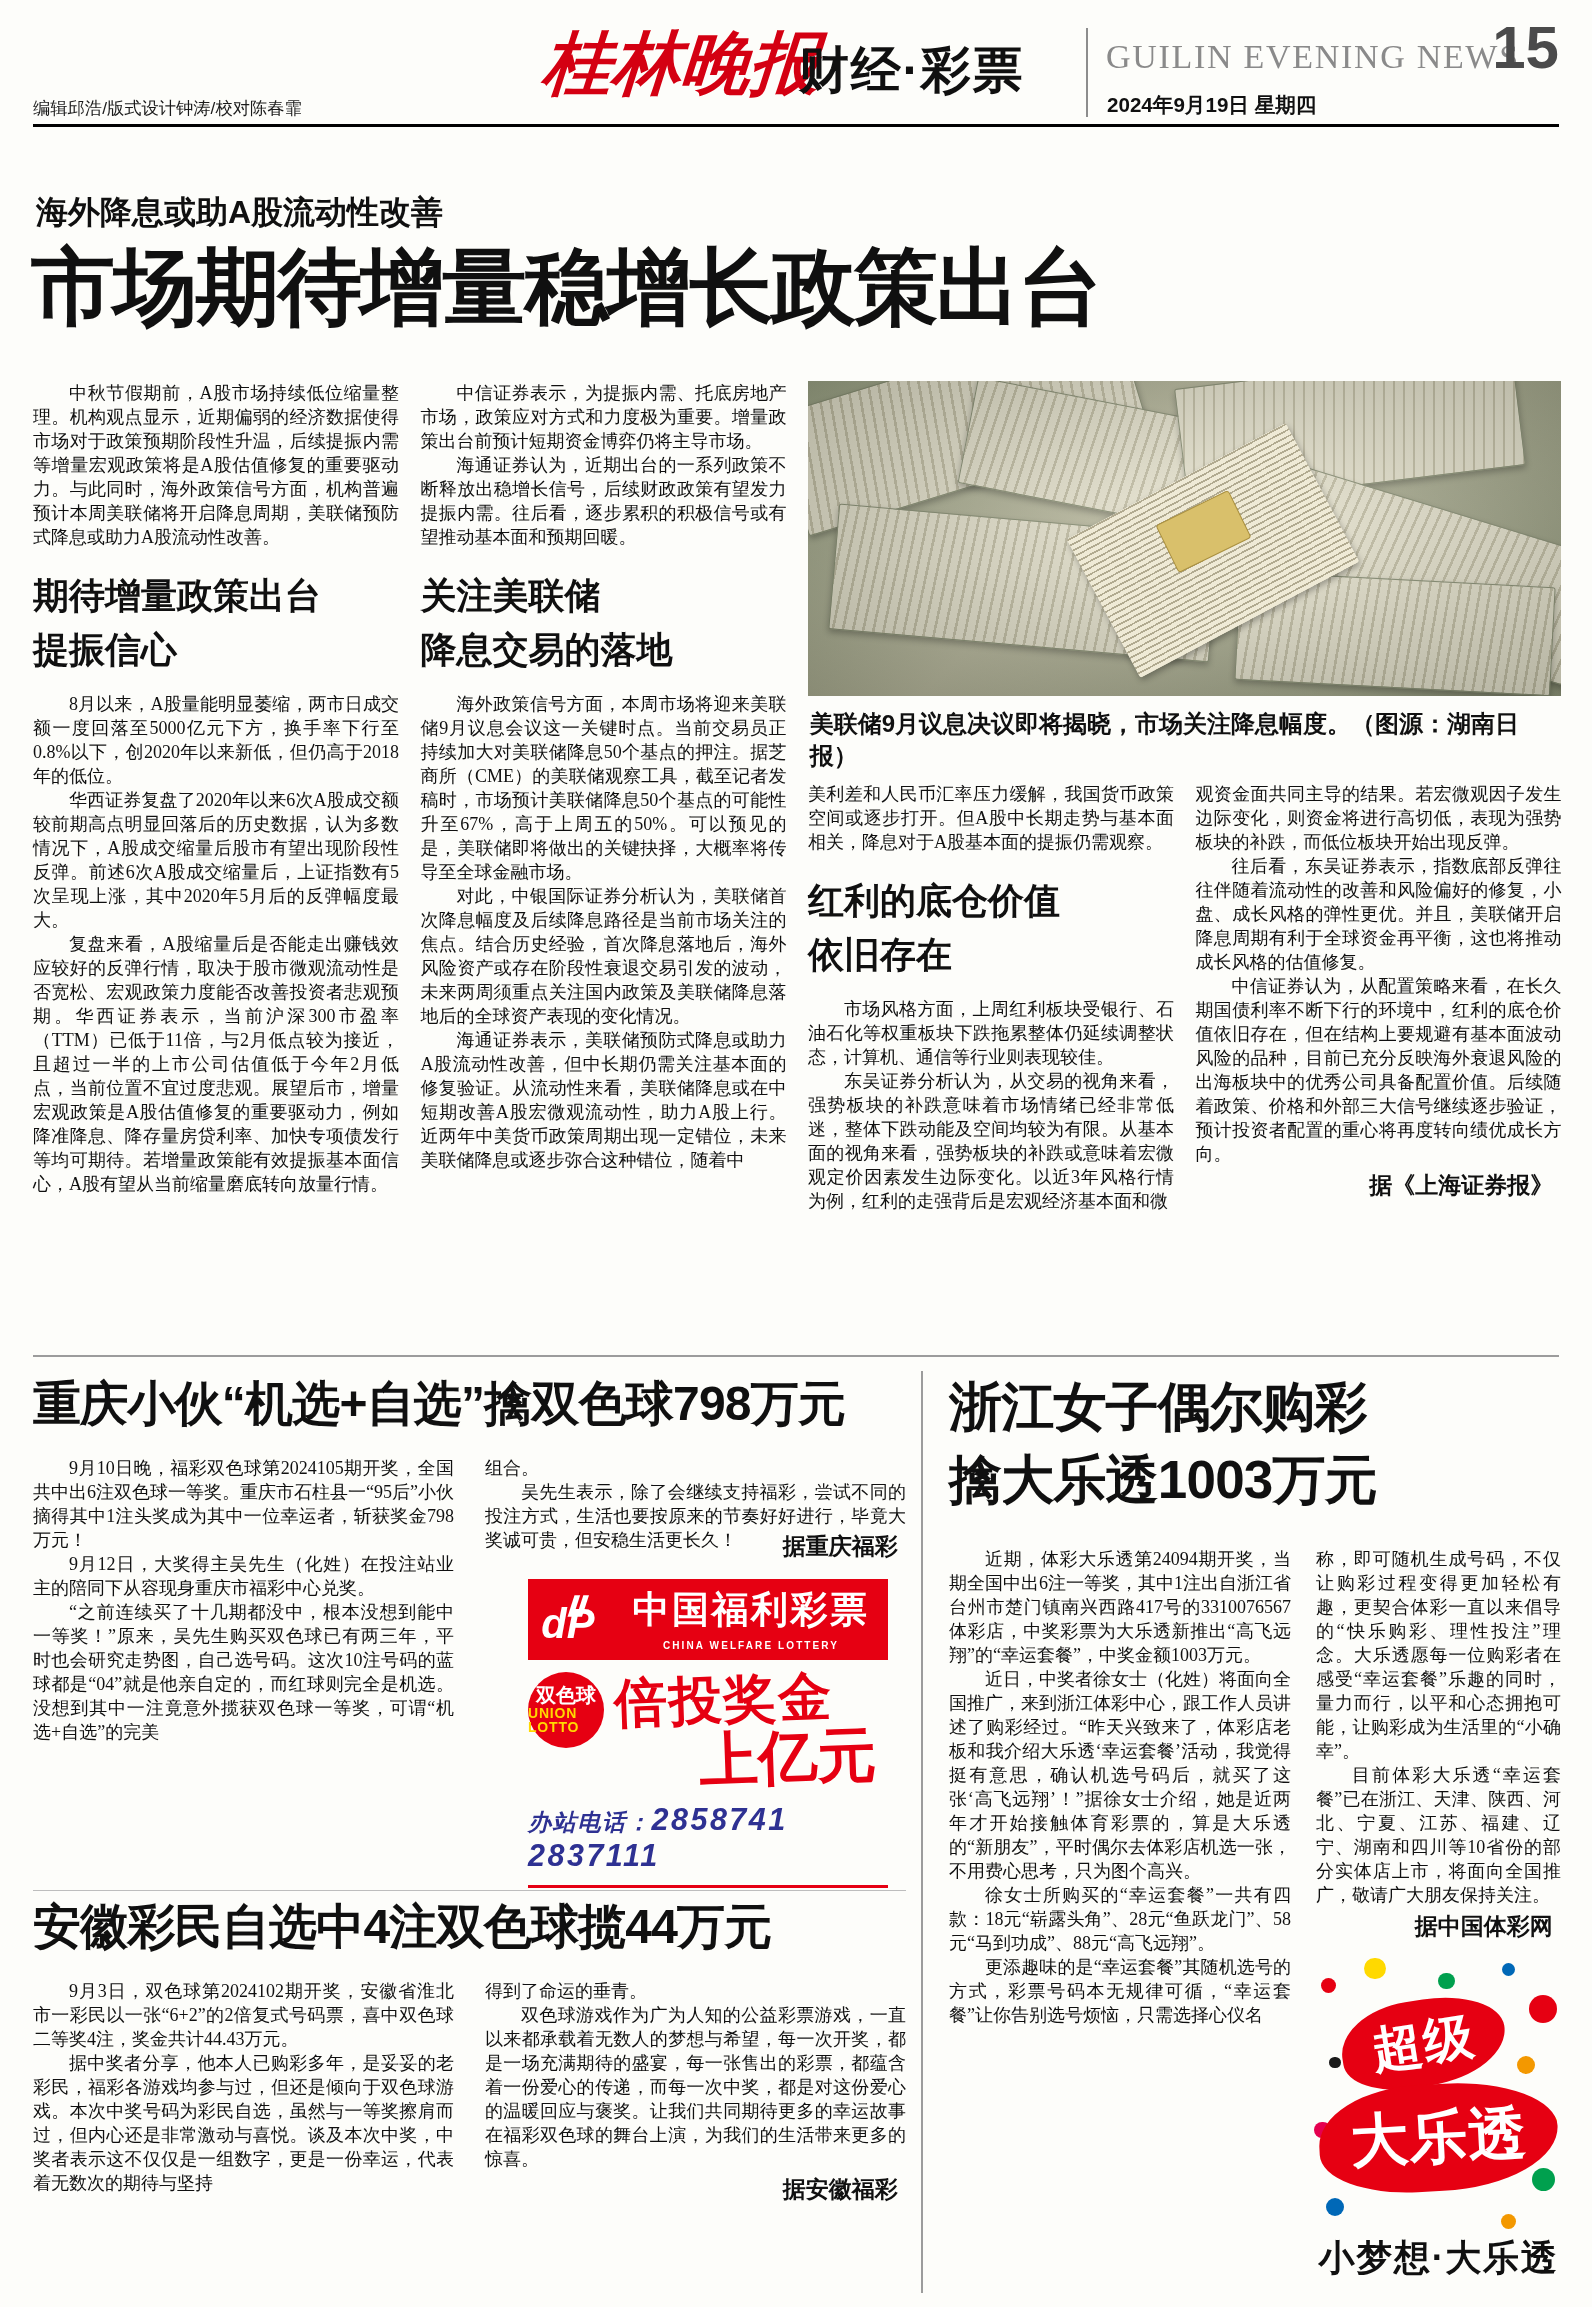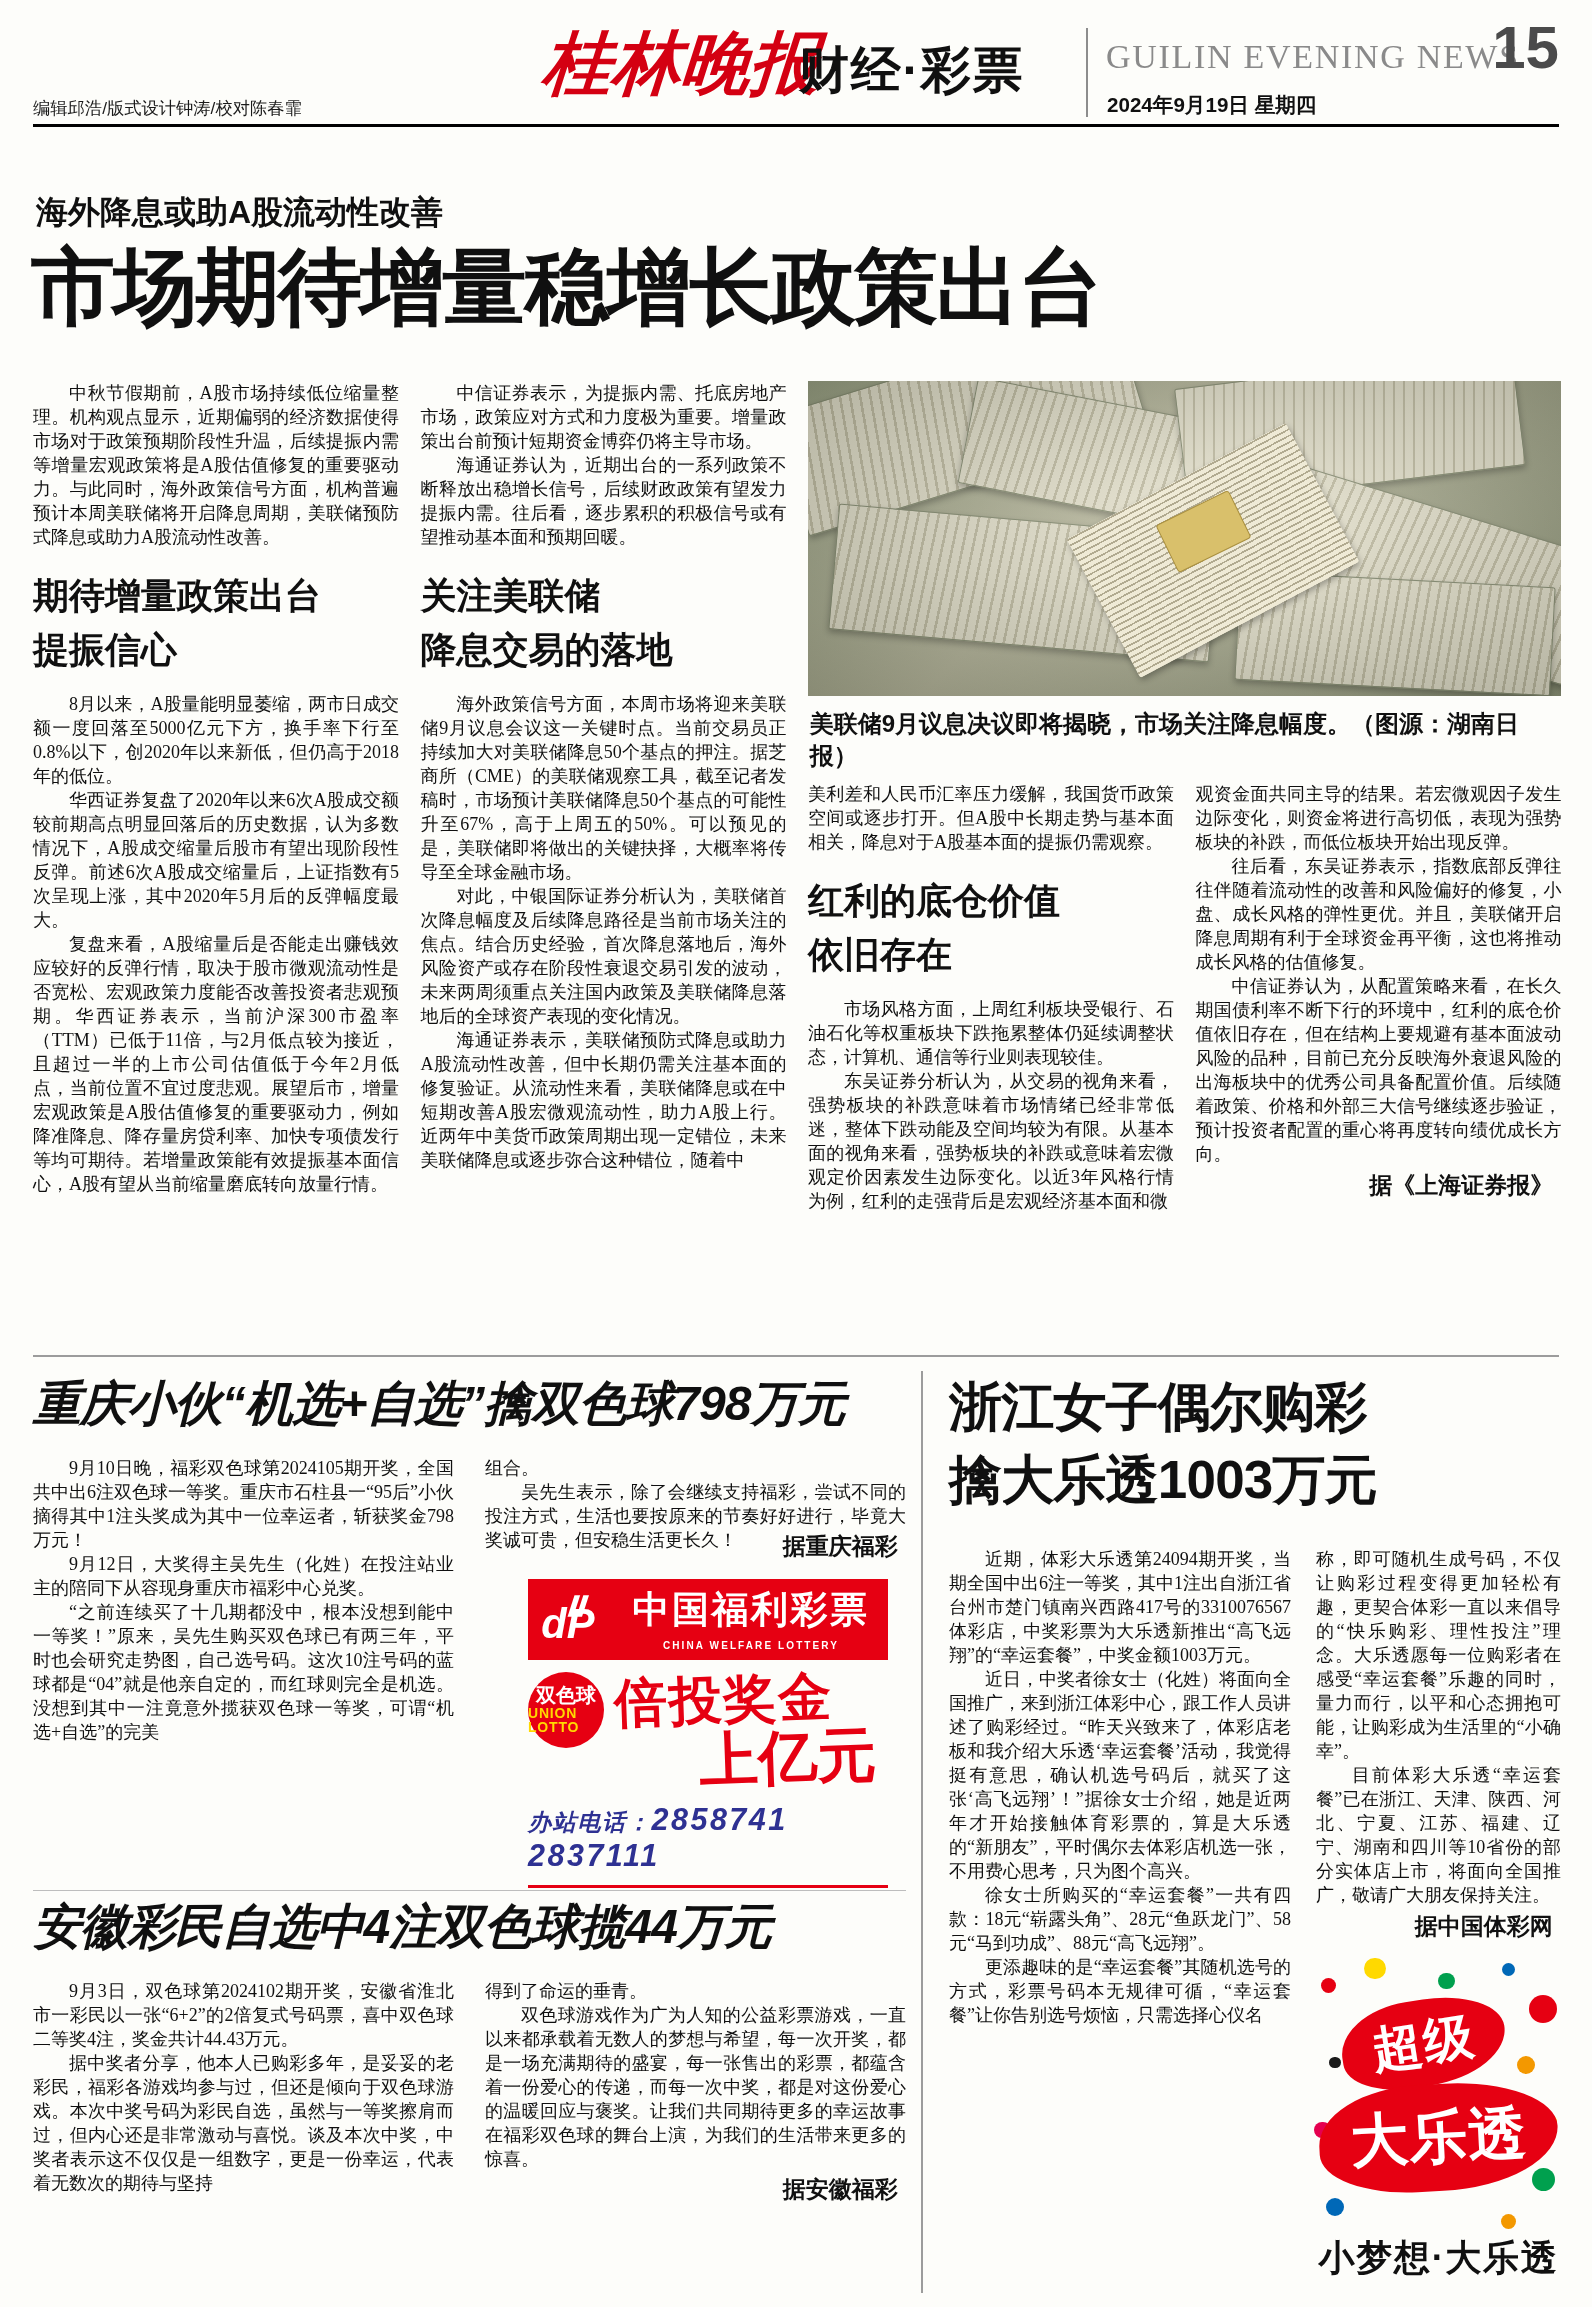--- a/index.html
+++ b/index.html
@@ -43,21 +43,21 @@
   .right-cols{display:flex;gap:21.5px;margin-top:3.3px;}
   .byline{font-family:"Liberation Sans",sans-serif;font-weight:bold;font-size:23px;text-align:right;
         padding:3.3px 8.3px 0 0;text-indent:0;}
   
   .divider-mid{position:absolute;left:33px;top:1355px;width:1526px;height:1.7px;background:#9c9c9c;}
   .vdivider{position:absolute;left:921px;top:1371px;width:1.7px;height:922px;background:#9c9c9c;}
   .ah-rule{position:absolute;left:33px;top:1890px;width:873px;height:0.8px;background:#bdbdbd;}
   
   .cq{position:absolute;left:33px;top:1376px;width:873px;}
   .news-headline{font-size:48px;line-height:1.15;font-weight:900;letter-spacing:-0.8px;white-space:nowrap;
-        font-family:"Liberation Sans",sans-serif;font-style:italic;}
+        font-family:"Liberation Sans",sans-serif;}
   .two-col{display:flex;gap:31px;margin-top:25px;}
   .bcol1{width:421px;flex:none;}
   .bcol2{width:421px;flex:none;}
   .pull-up{margin-top:-24px;}
   .ah{position:absolute;left:33px;top:1899px;width:873px;}
   
   .cwl{margin:16.5px 0 0 43px;width:360px;font-family:"Liberation Sans",sans-serif;}
   .cwl-red{background:#e60012;color:#fff;padding:10px 11.6px 8.3px;}
   .cwl-row1{display:flex;align-items:center;gap:23px;}
   .cwl-names{flex:1;text-align:center;}

